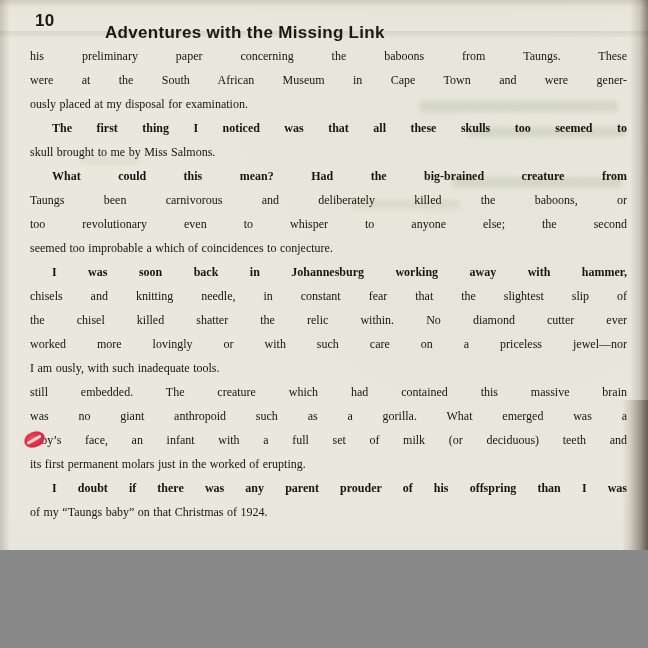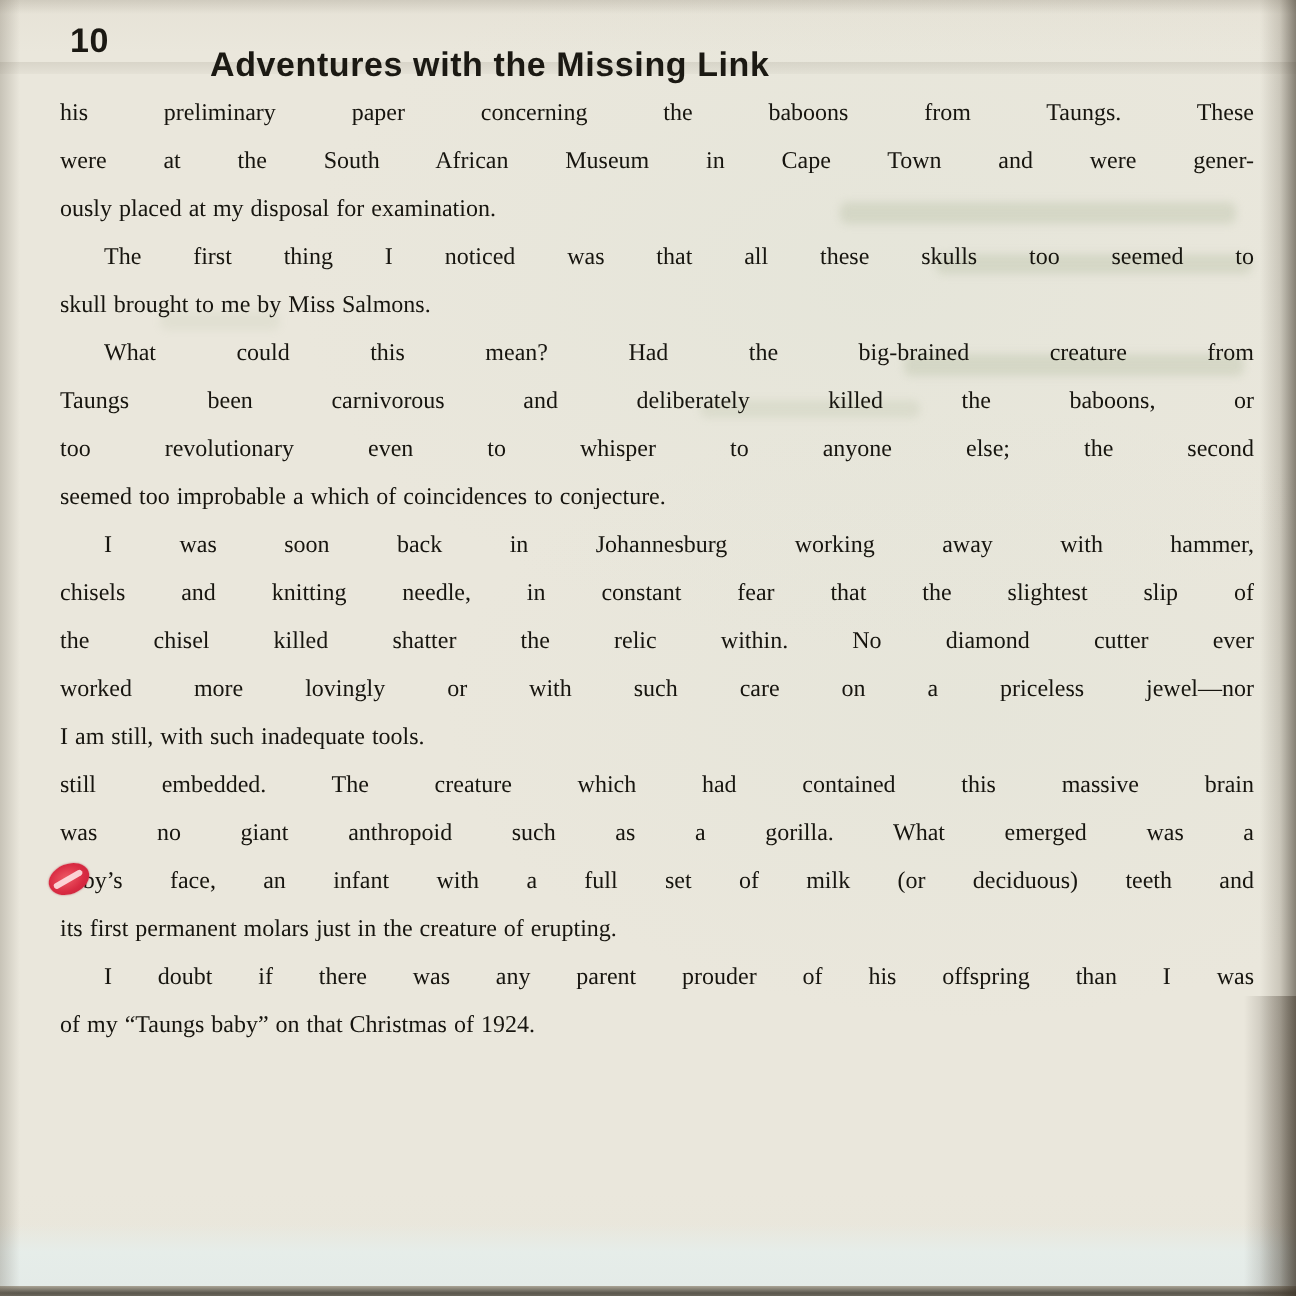--- a/index.html
+++ b/index.html
@@ -1,19 +1,19 @@
 <!DOCTYPE html>
 <html><head>
 <meta charset="utf-8">
 <style>
   html, body { margin: 0; padding: 0; background: #888; }
   .page {
     position: relative;
     width: 648px;
-    height: 648px;
+    height: 550px;
     margin: 0 auto;
     overflow: hidden;
     background:
       radial-gradient(ellipse 420px 260px at 68% 22%, rgba(205,220,205,0.16), transparent 70%),
       radial-gradient(ellipse 380px 220px at 75% 55%, rgba(200,215,200,0.12), transparent 70%),
       linear-gradient(to bottom, #e6e2d6 0%, #eae7dc 4%, #eae7dc 92%, #e8e6db 100%);
     font-family: "Liberation Serif", "DejaVu Serif", serif;
     color: #17150f;
   }
 
@@ -55,21 +55,21 @@
 
   
   .bodytext {
     position: absolute; left: 30px; top: 44px; width: 597px;
     font-size: 12px; line-height: 24px;
     word-spacing: 0.5px;
   }
   .line { white-space: normal; }
   .jl { text-align: justify; text-align-last: justify; }
   .end { text-align: left; }
-  .ind { text-indent: 22px; }
+  .ind { text-indent: 22px; font-weight: bold; }
 
   
   .red-mark {
     position: absolute; left: 24px; top: 432px; width: 21px; height: 15px;
     background: radial-gradient(ellipse at 45% 45%, #ef5a66 0%, #d92b42 55%, #c2203a 100%);
     border-radius: 50%;
     transform: rotate(-22deg);
     box-shadow: 0 0 1px rgba(160,20,40,0.6);
   }
   .red-mark::after {
@@ -130,25 +130,25 @@
     <div class="line ind jl">The first thing I noticed was that all these skulls too seemed to</div>
     <div class="line end">skull brought to me by Miss Salmons.</div>
     <div class="line ind jl">What could this mean? Had the big-brained creature from</div>
     <div class="line jl">Taungs been carnivorous and deliberately killed the baboons, or</div>
     <div class="line jl">too revolutionary even to whisper to anyone else; the second</div>
     <div class="line end">seemed too improbable a which of coincidences to conjecture.</div>
     <div class="line ind jl">I was soon back in Johannesburg working away with hammer,</div>
     <div class="line jl">chisels and knitting needle, in constant fear that the slightest slip of</div>
     <div class="line jl">the chisel killed shatter the relic within. No diamond cutter ever</div>
     <div class="line jl">worked more lovingly or with such care on a priceless jewel—nor</div>
-    <div class="line end">I am still, with such inadequate tools.</div>
+    <div class="line end">I am ously, with such inadequate tools.</div>
     <div class="line jl">still embedded. The creature which had contained this massive brain</div>
     <div class="line jl">was no giant anthropoid such as a gorilla. What emerged was a</div>
     <div class="line jl">baby’s face, an infant with a full set of milk (or deciduous) teeth and</div>
-    <div class="line end">its first permanent molars just in the creature of erupting.</div>
+    <div class="line end">its first permanent molars just in the worked of erupting.</div>
     <div class="line ind jl">I doubt if there was any parent prouder of his offspring than I was</div>
     <div class="line end">of my “Taungs baby” on that Christmas of 1924.</div>
   </div>
 
   <div class="red-mark"></div>
 
   <div class="bottom-strip"></div>
   <div class="bottom-line"></div>
   <div class="edge-left"></div>
   <div class="edge-right"></div>

